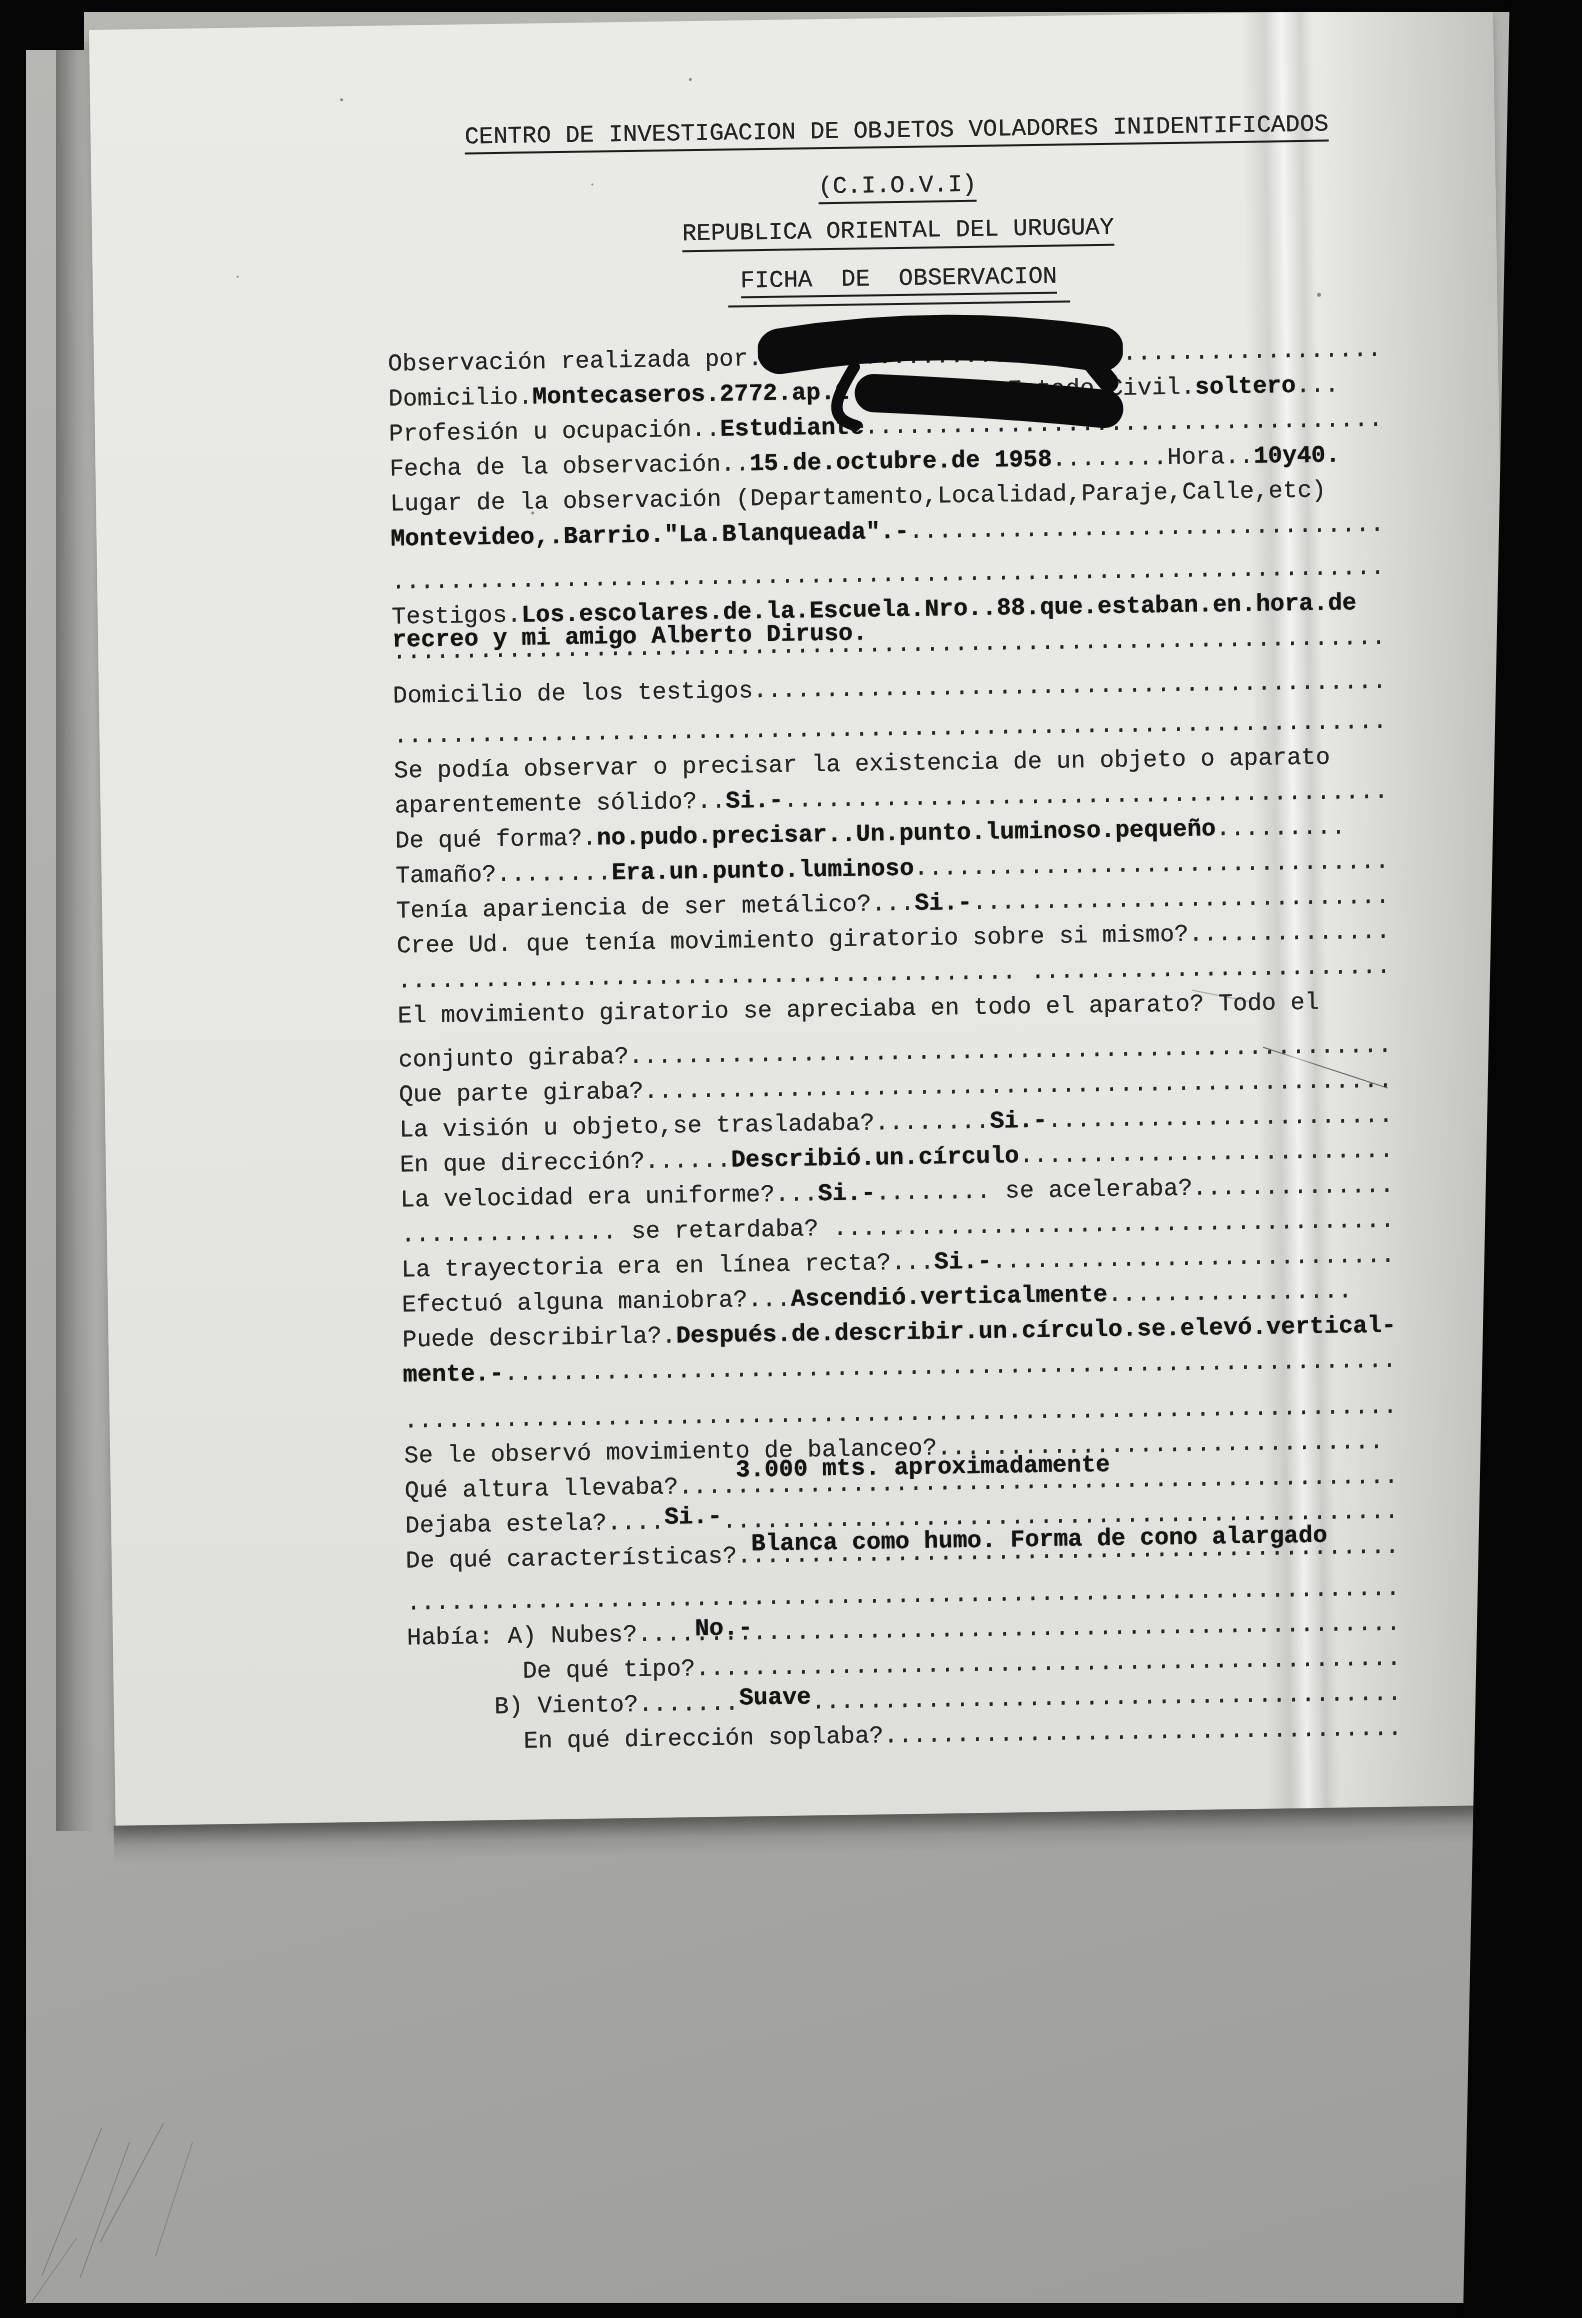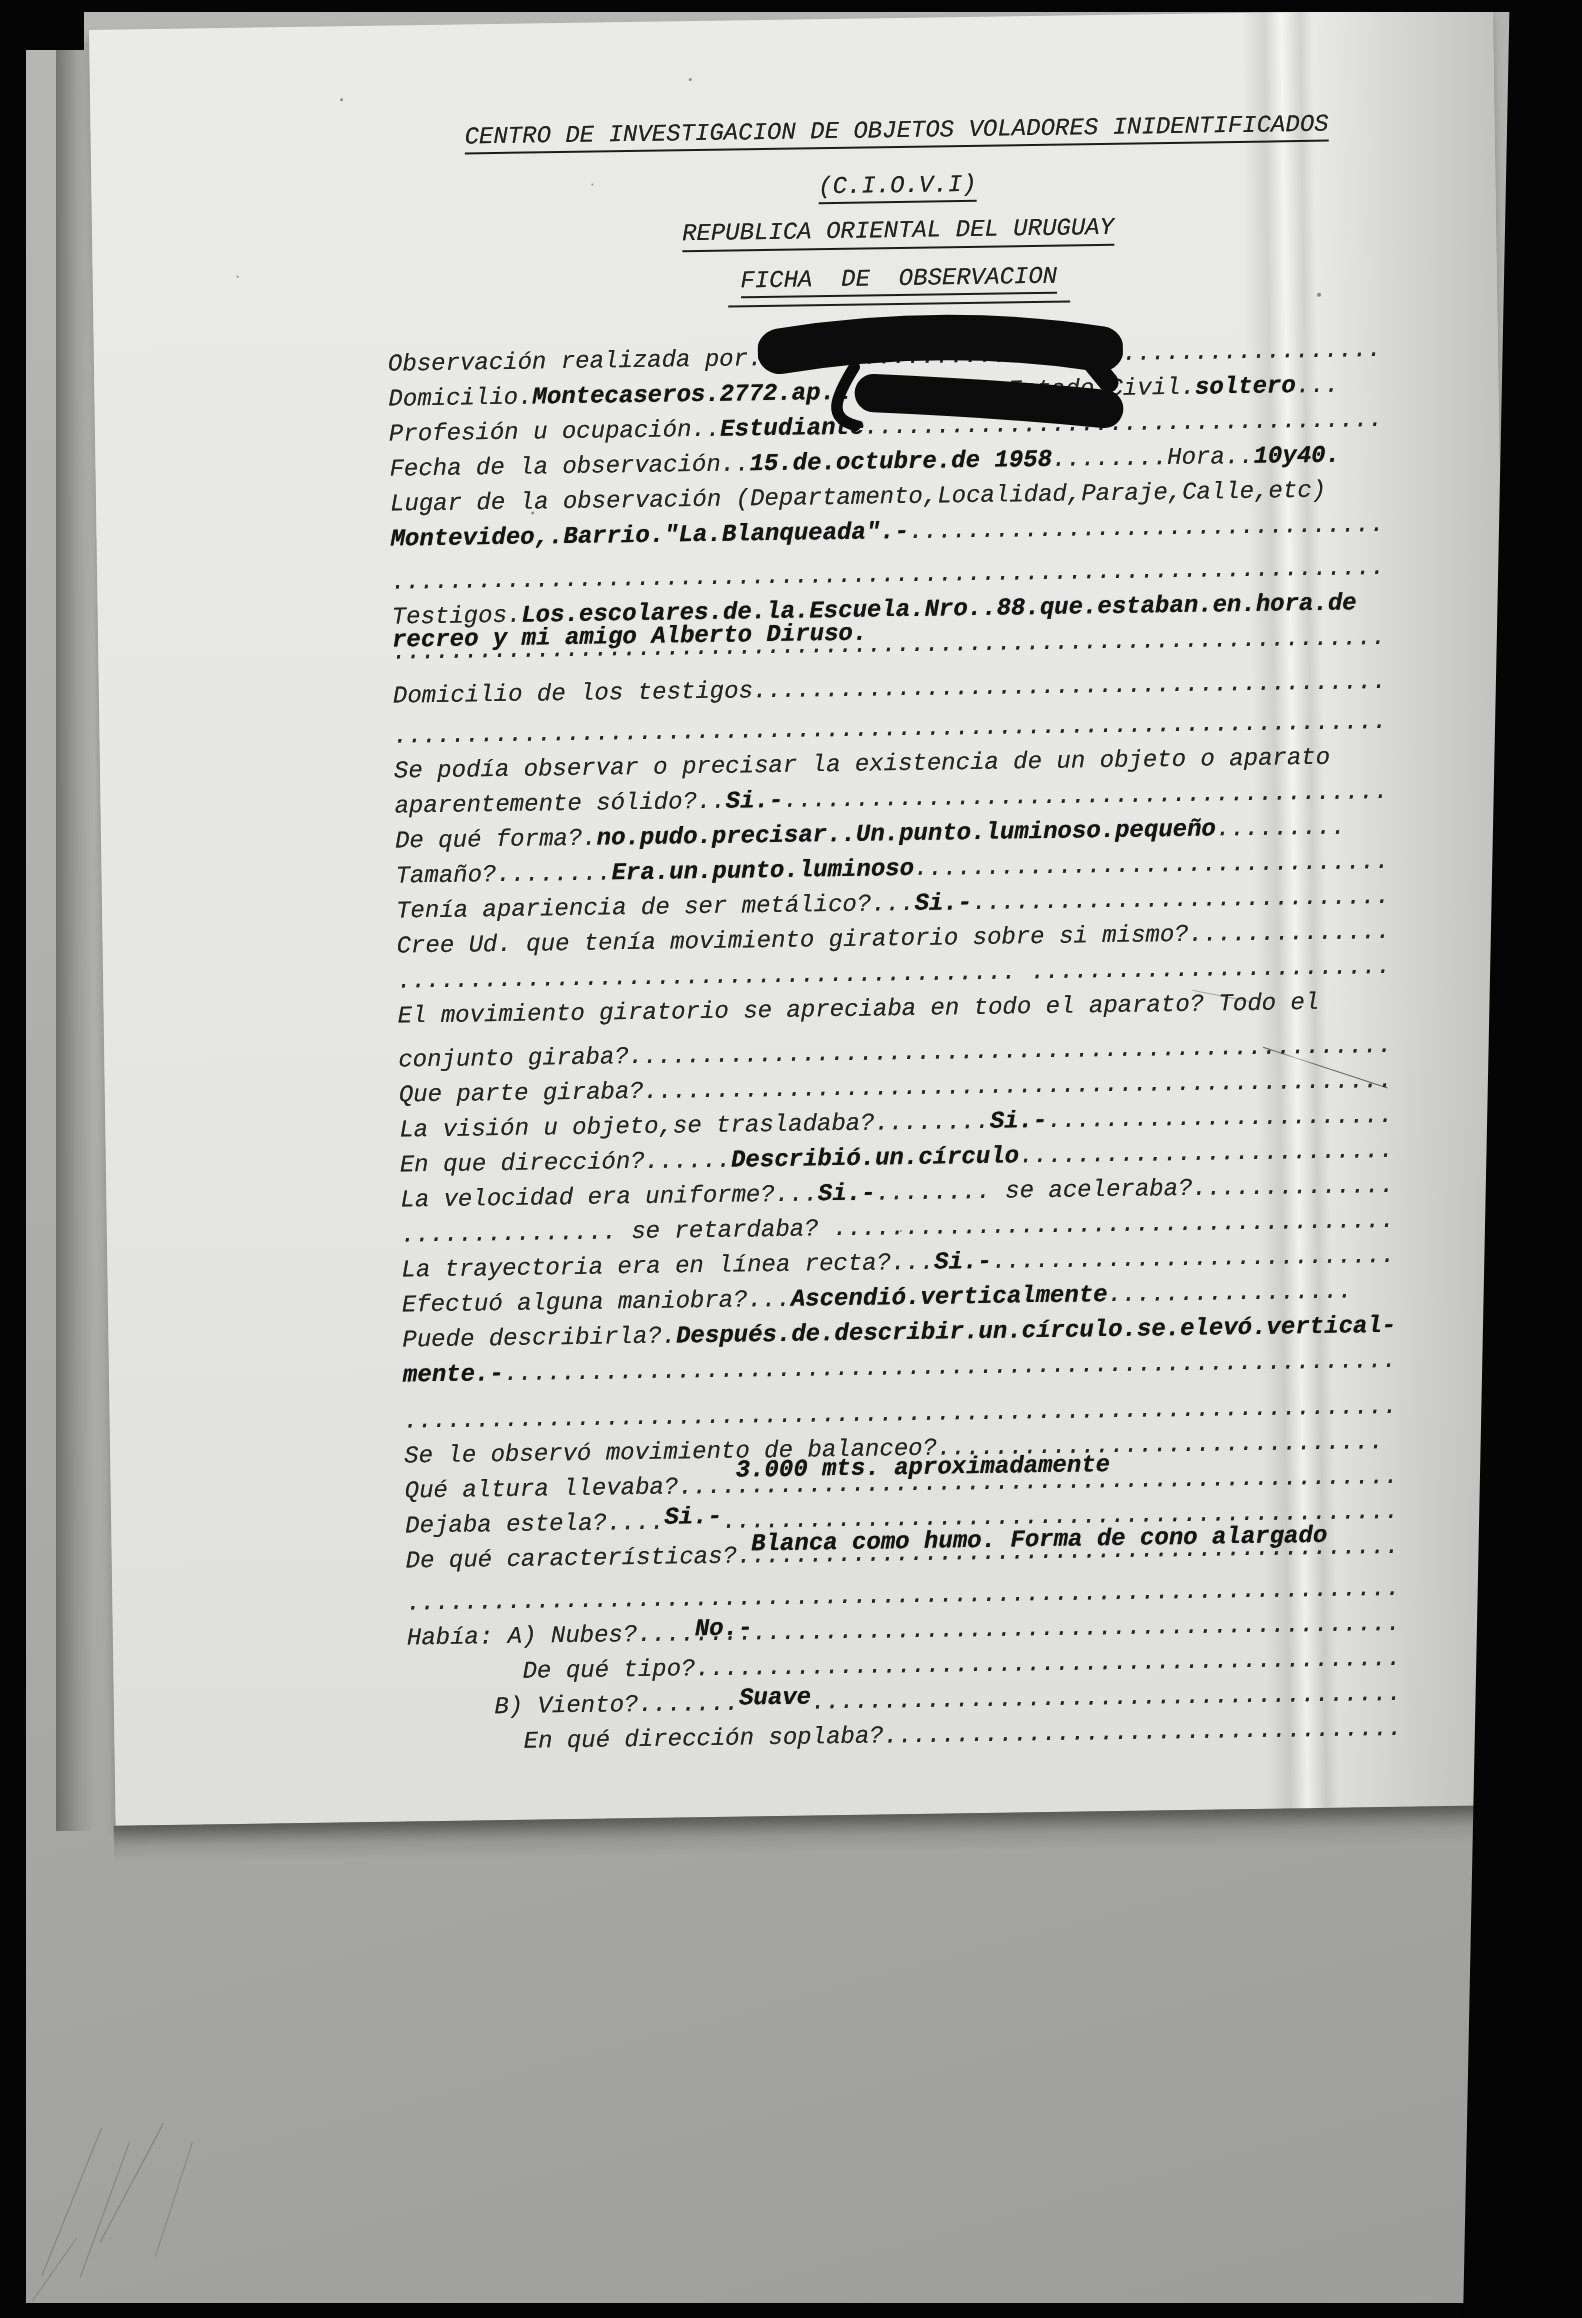--- a/index.html
+++ b/index.html
@@ -2,21 +2,21 @@
 <html style="font-size:7.7px"><head>
 <meta charset="utf-8">
 <style>
   html,body{margin:0;padding:0;background:#050505;}
   body{width:1583px;height:2319px;position:relative;overflow:hidden;
        font-family:"Liberation Mono","DejaVu Sans Mono",monospace;}
 
   
   .print{position:absolute;left:26.4px;top:11.5px;width:1488px;height:2291px;
          background:linear-gradient(165deg,#b7b7b4 0%,#b1b1af 28%,#ababa9 52%,#a5a5a3 74%,#9d9d9b 100%);
-         overflow:hidden;font-style:italic;}
+         overflow:hidden;}
 
   
   .left-gap-shadow{position:absolute;left:30px;top:30px;width:38px;height:1789px;
          background:linear-gradient(90deg,rgba(60,60,58,.55),rgba(60,60,58,.18) 55%,rgba(60,60,58,0));}
 
   
   .sheet{position:absolute;left:63px;top:18px;width:1404px;height:1796px;
          background:linear-gradient(180deg,#eaeae7 0%,#e6e6e3 55%,#dededb 100%);
          transform:rotate(-0.85deg);transform-origin:top left;
          box-shadow:0 6.7px 9.6px rgba(70,70,66,.35);}

